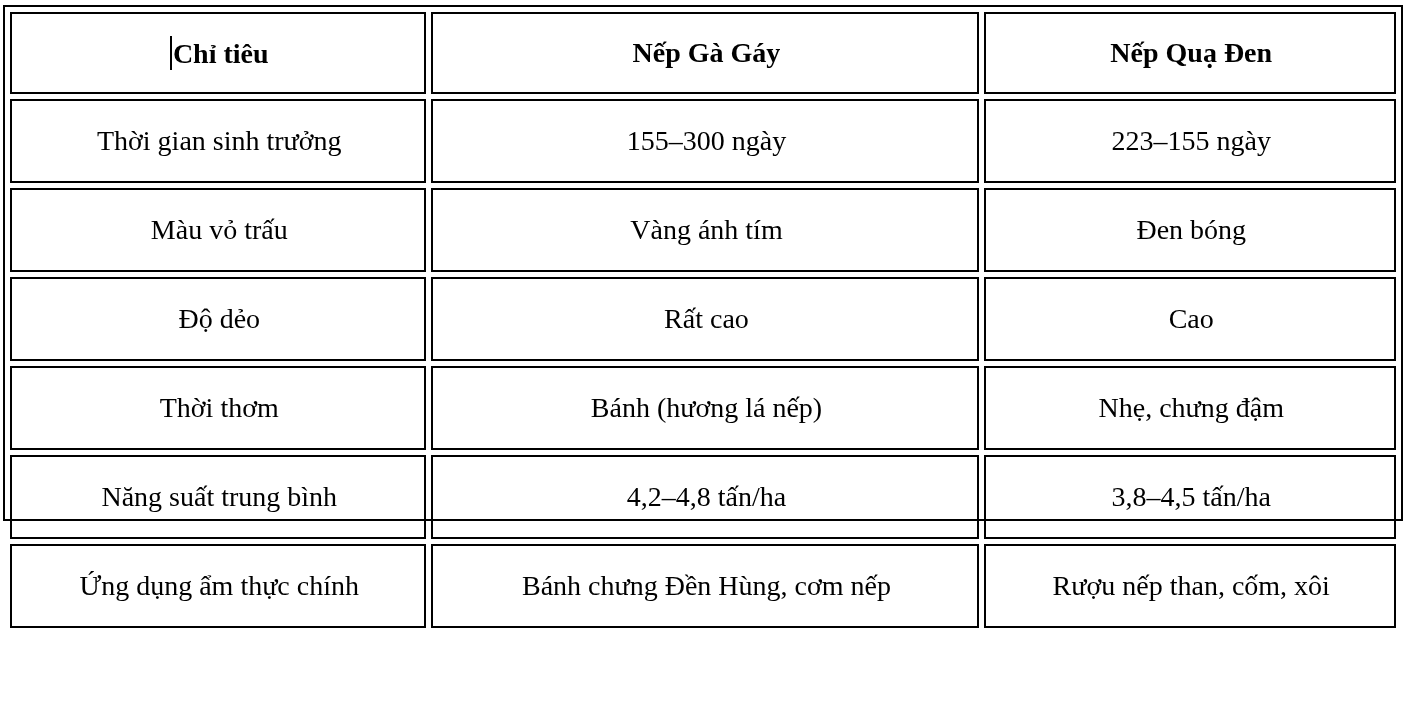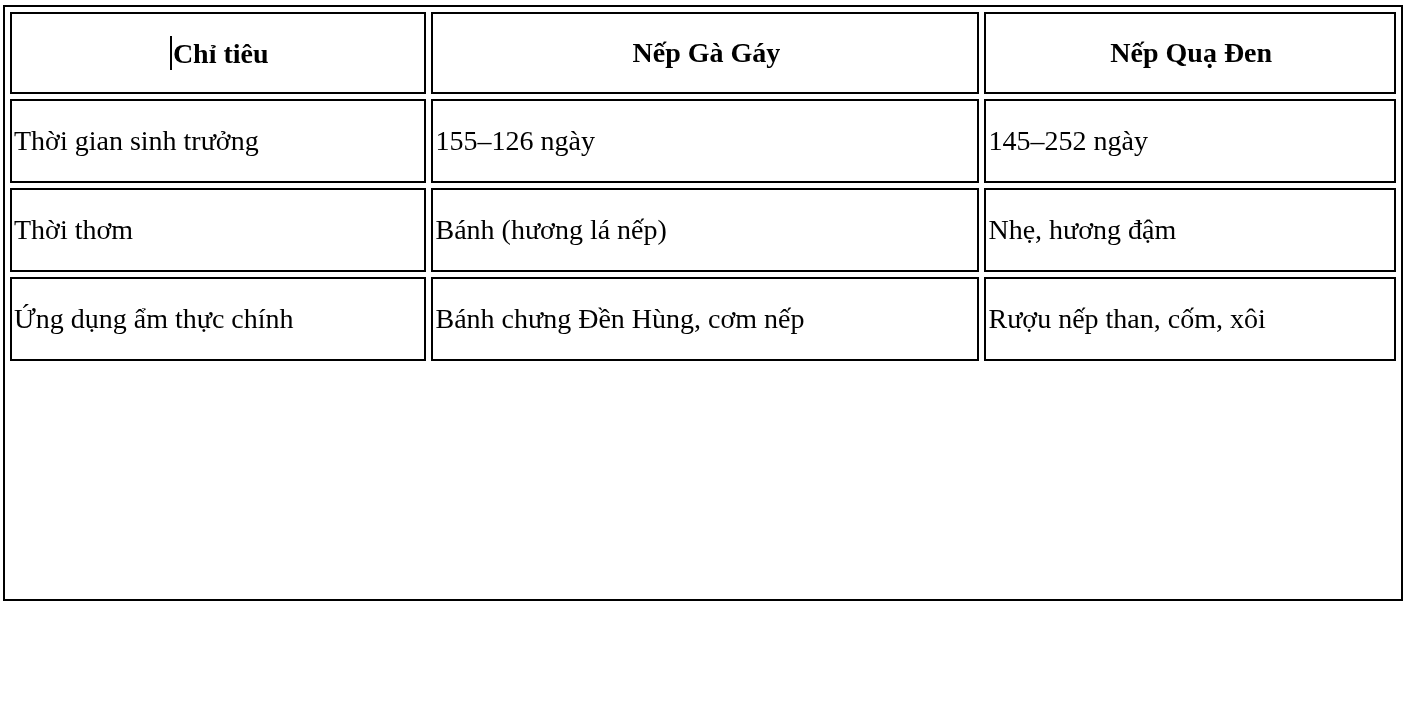--- a/index.html
+++ b/index.html
@@ -13,21 +13,21 @@
     body {
       position: relative;
       font-family: "Liberation Serif", "DejaVu Serif", serif;
       color: #000;
     }
     .table-wrap {
       position: absolute;
       left: 3px;
       top: 5px;
       width: 1400px;
-      height: 596px;
+      height: 516px;
       border: 2px solid #000;
       border-right-color: #000;
       box-sizing: border-box;
     }
     table.compare {
       position: absolute;
       left: 4px;
       top: 2px;
       border-collapse: separate;
       border-spacing: 5px 5px;
@@ -44,21 +44,21 @@
       padding: 0 0 0 2px;
       vertical-align: middle;
       white-space: nowrap;
     }
     table.compare th {
       font-weight: bold;
       text-align: center;
       height: 82px;
     }
     table.compare td {
-      text-align: left;
+      text-align: center;
       height: 84px;
     }
     col.c1 { width: 418px; }
     col.c2 { width: 550px; }
     col.c3 { width: 413px; }
     .caret {
       display: inline-block;
       width: 2px;
       height: 34px;
       background: #000;
@@ -79,27 +79,42 @@
     <thead>
       <tr>
         <th><span class="caret"></span><span>Chỉ tiêu</span></th>
         <th><span>Nếp Gà Gáy</span></th>
         <th><span>Nếp Quạ Đen</span></th>
       </tr>
     </thead>
     <tbody>
       <tr>
         <td>Thời gian sinh trưởng</td>
-        <td>155–126 ngày</td>
-        <td>145–252 ngày</td>
+        <td>155–300 ngày</td>
+        <td>223–155 ngày</td>
+      </tr>
+      <tr>
+        <td>Màu vỏ trấu</td>
+        <td>Vàng ánh tím</td>
+        <td>Đen bóng</td>
+      </tr>
+      <tr>
+        <td>Độ dẻo</td>
+        <td>Rất cao</td>
+        <td>Cao</td>
       </tr>
       <tr>
         <td>Thời thơm</td>
         <td>Bánh (hương lá nếp)</td>
-        <td>Nhẹ, hương đậm</td>
+        <td>Nhẹ, chưng đậm</td>
+      </tr>
+      <tr>
+        <td>Năng suất trung bình</td>
+        <td>4,2–4,8 tấn/ha</td>
+        <td>3,8–4,5 tấn/ha</td>
       </tr>
       <tr>
         <td>Ứng dụng ẩm thực chính</td>
         <td>Bánh chưng Đền Hùng, cơm nếp</td>
         <td>Rượu nếp than, cốm, xôi</td>
       </tr>
     </tbody>
   </table>
 </div>
 

